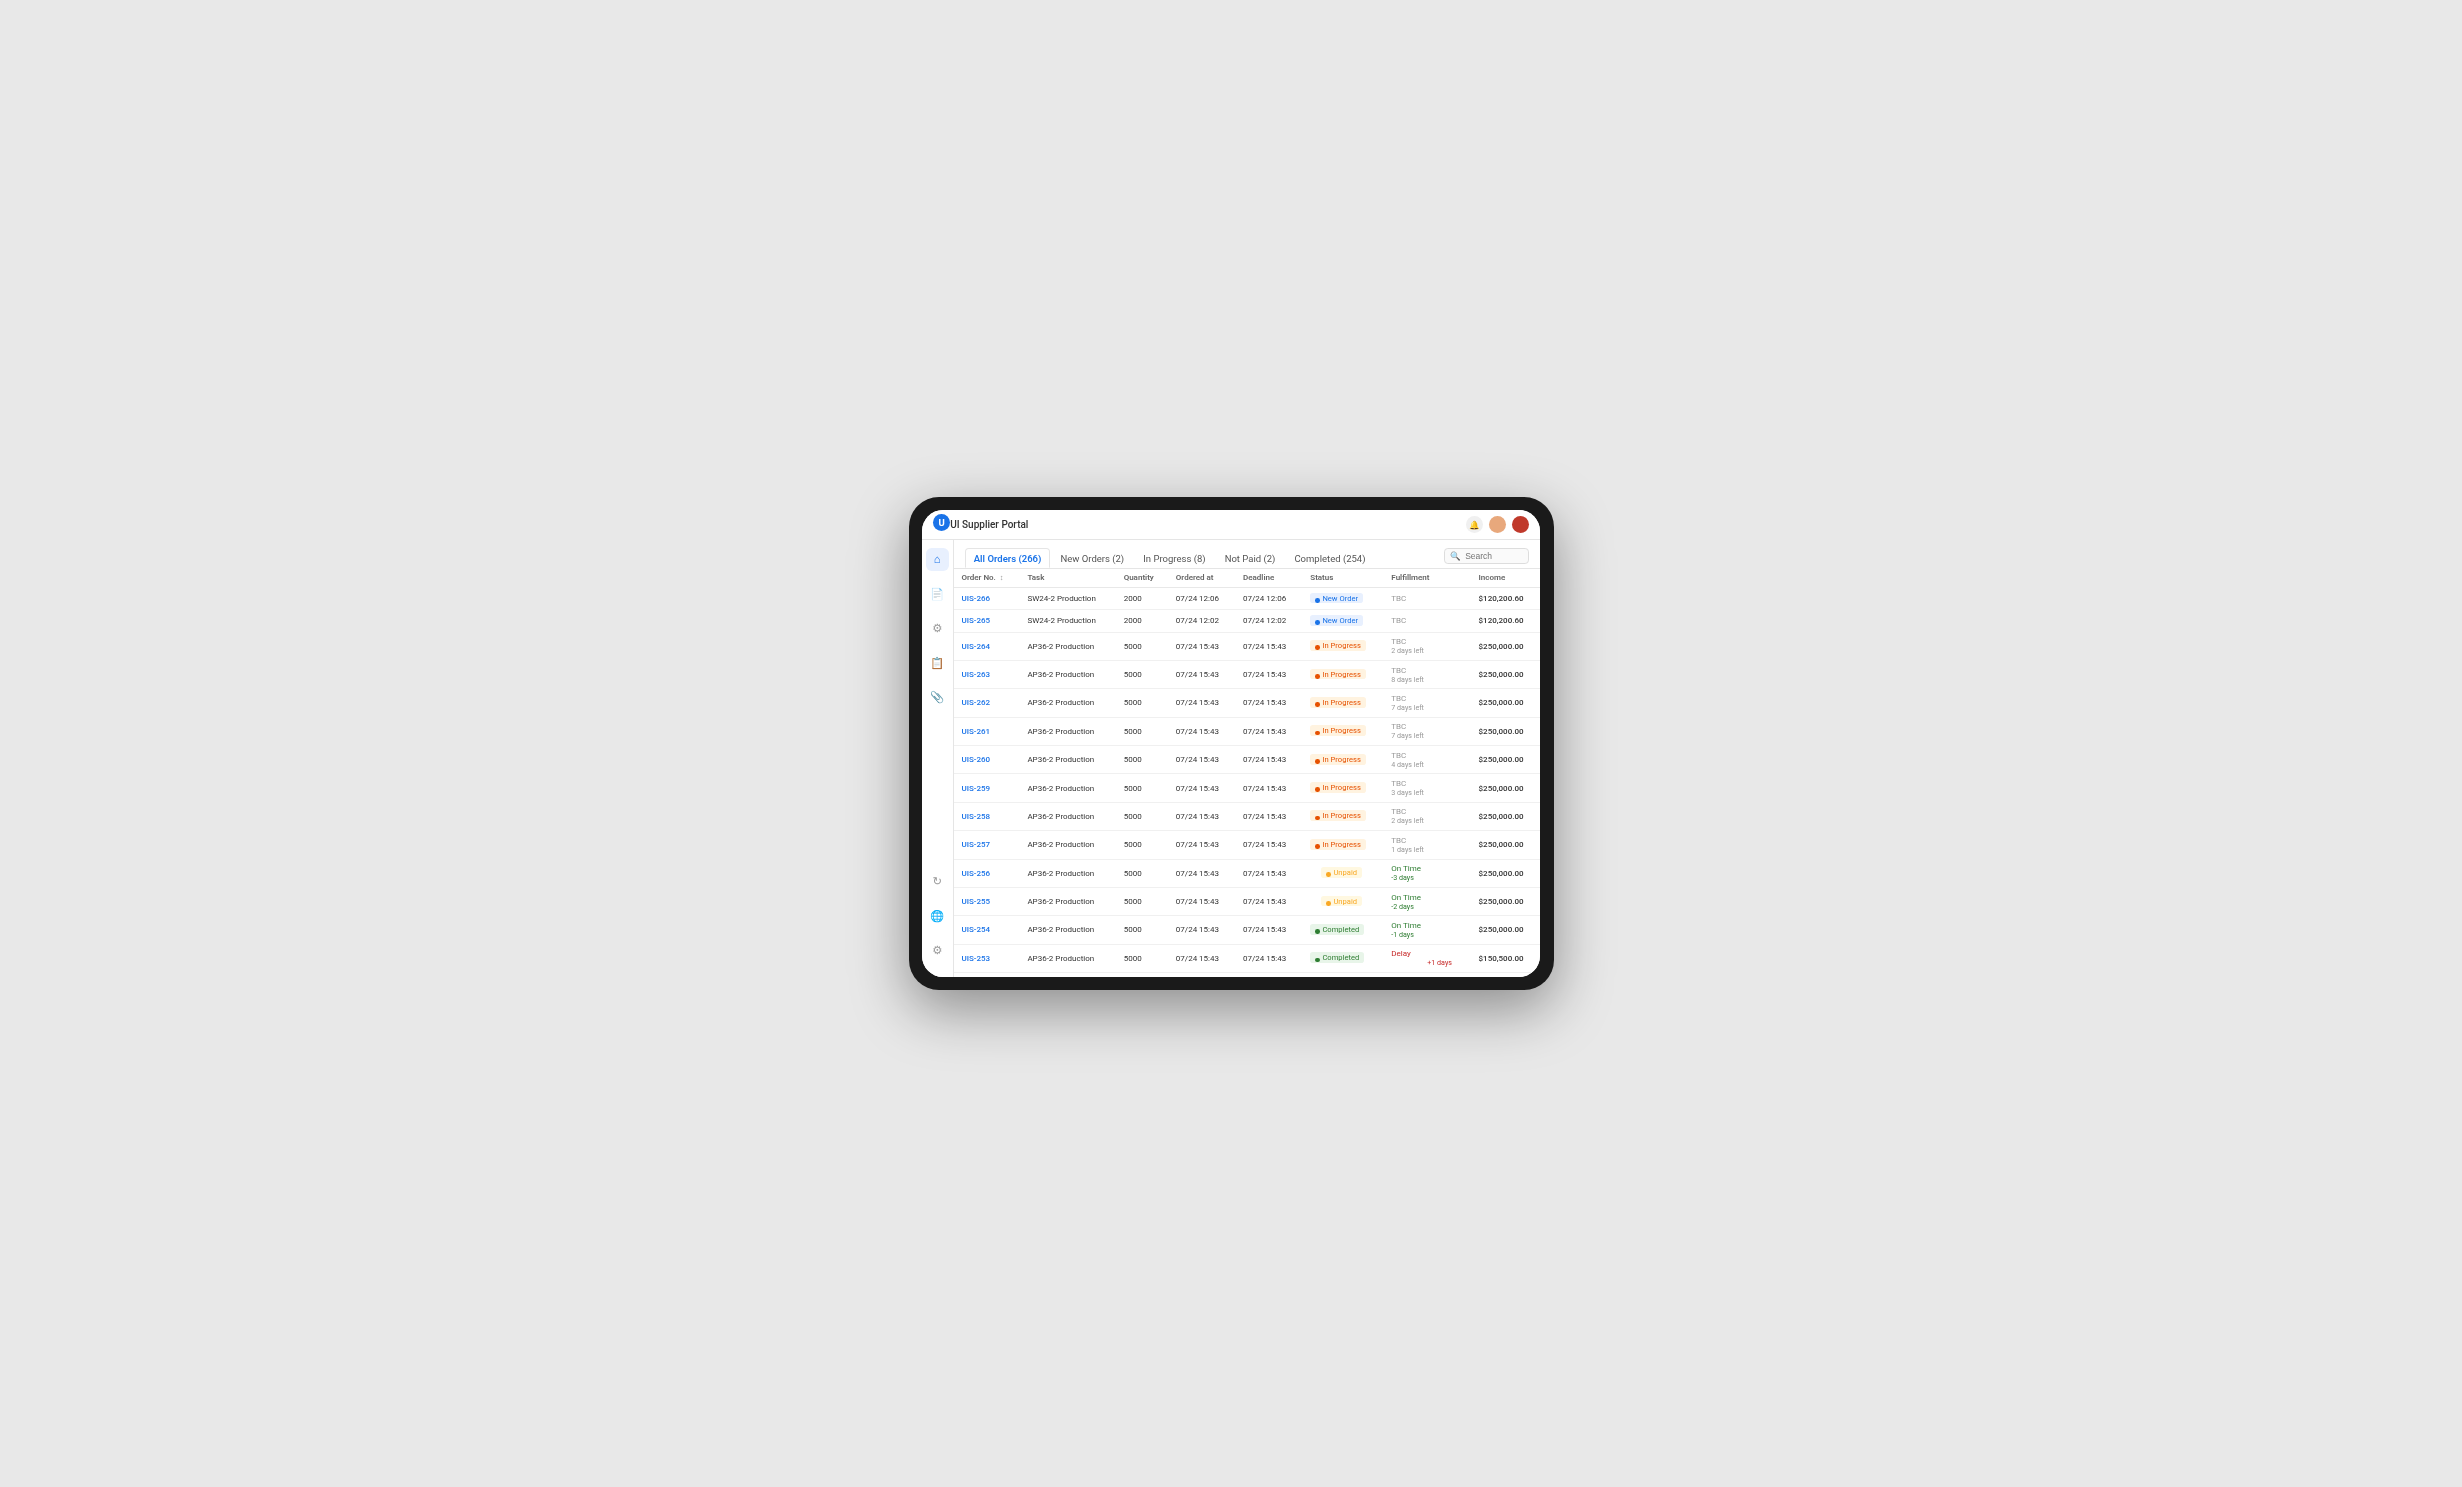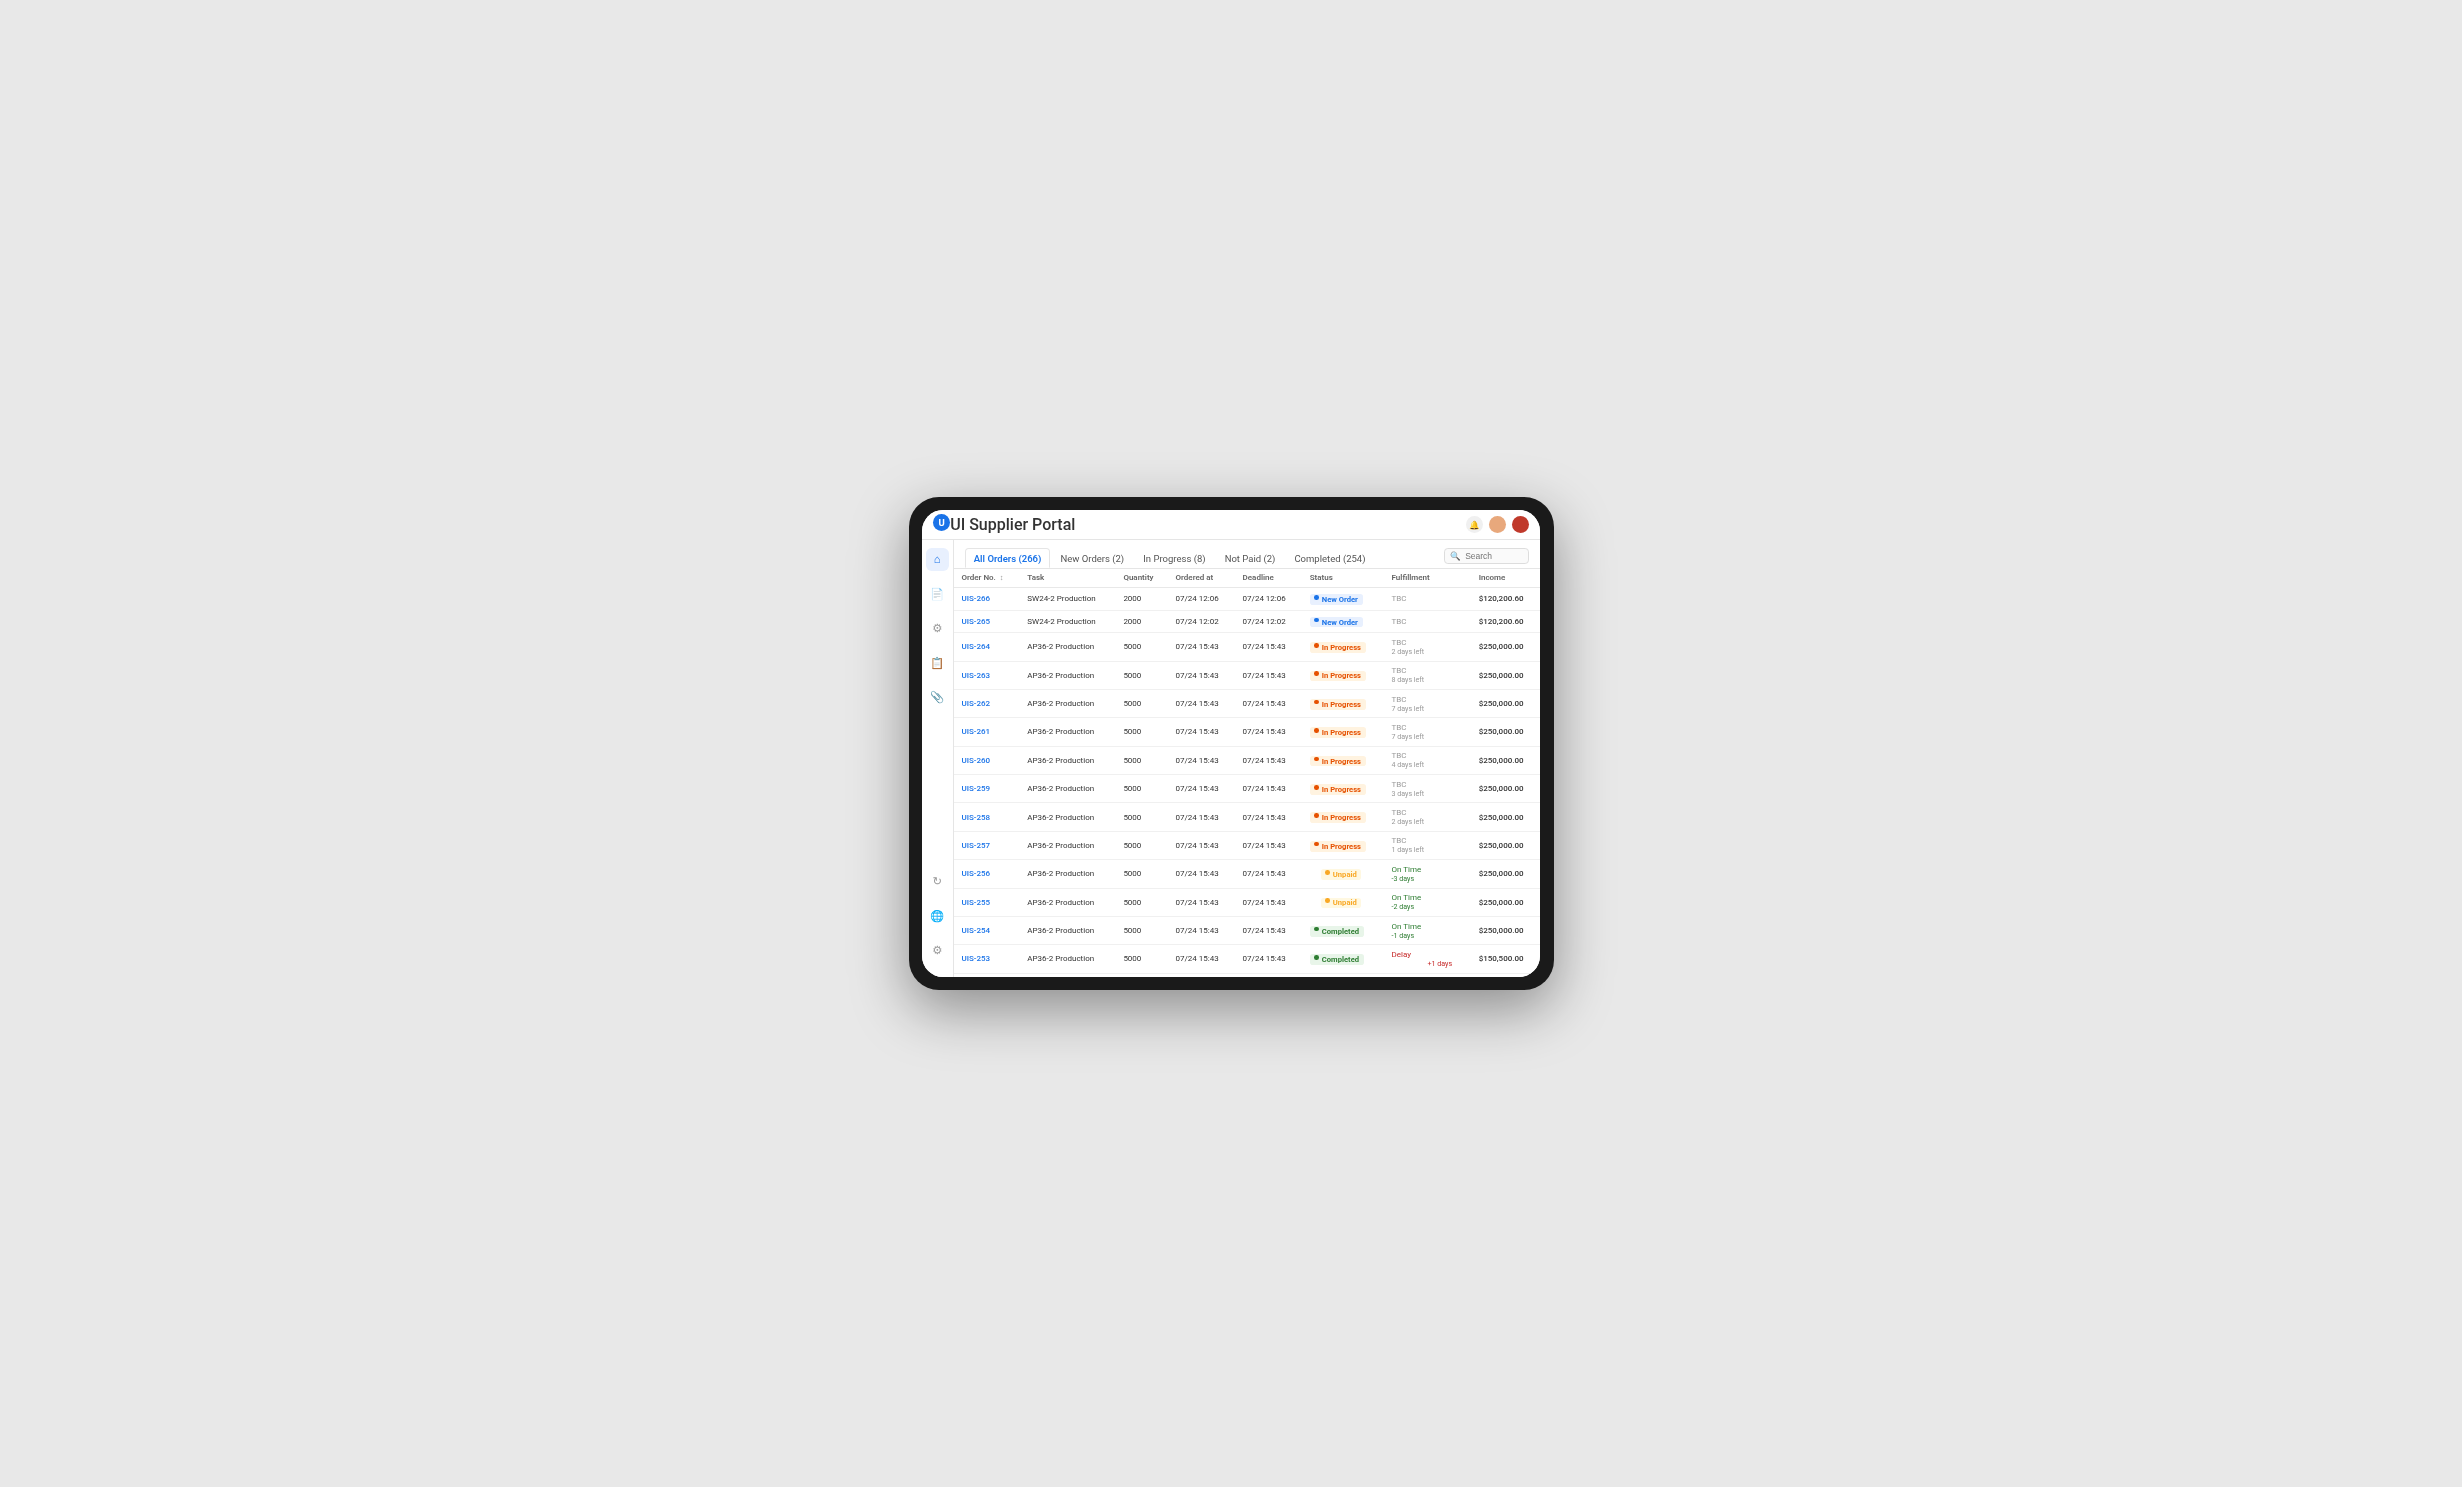--- a/index.html
+++ b/index.html
@@ -32,21 +32,21 @@
     .top-bar {
       background: #fff;
       height: 30px;
       display: flex;
       align-items: center;
       padding: 0 11.4px;
       border-bottom: 0.9px solid #e5e5e5;
       flex-shrink: 0;
     }
     .top-bar-title {
-      font-size: 16px;
+      font-size: 10px;
       color: #333;
       font-weight: 500;
       flex: 1;
     }
     .top-bar-icons {
       display: flex;
       gap: 5.7px;
       align-items: center;
     }
     .icon-circle {
@@ -183,24 +183,24 @@
     }
     .orders-table td {
       padding: 4.7px 7.6px;
       border-bottom: 0.9px solid #f0f0f0;
       color: #333;
       font-size: 8px;
       white-space: nowrap;
     }
     .status-badge {
       display: inline-flex;
-      align-items: flex-start;
+      align-items: flex-end;
       gap: 2.8px;
       font-size: 7.6px;
-      font-weight: 700;
+      font-weight: 400;
       padding: 0.9px 4.7px;
       border-radius: 2.8px;
     }
     .status-dot {
       width: 4.7px;
       height: 4.7px;
       border-radius: 50%;
       flex-shrink: 0;
     }
     .status-new-order { background: #e8f0fe; color: #1a73e8; }

